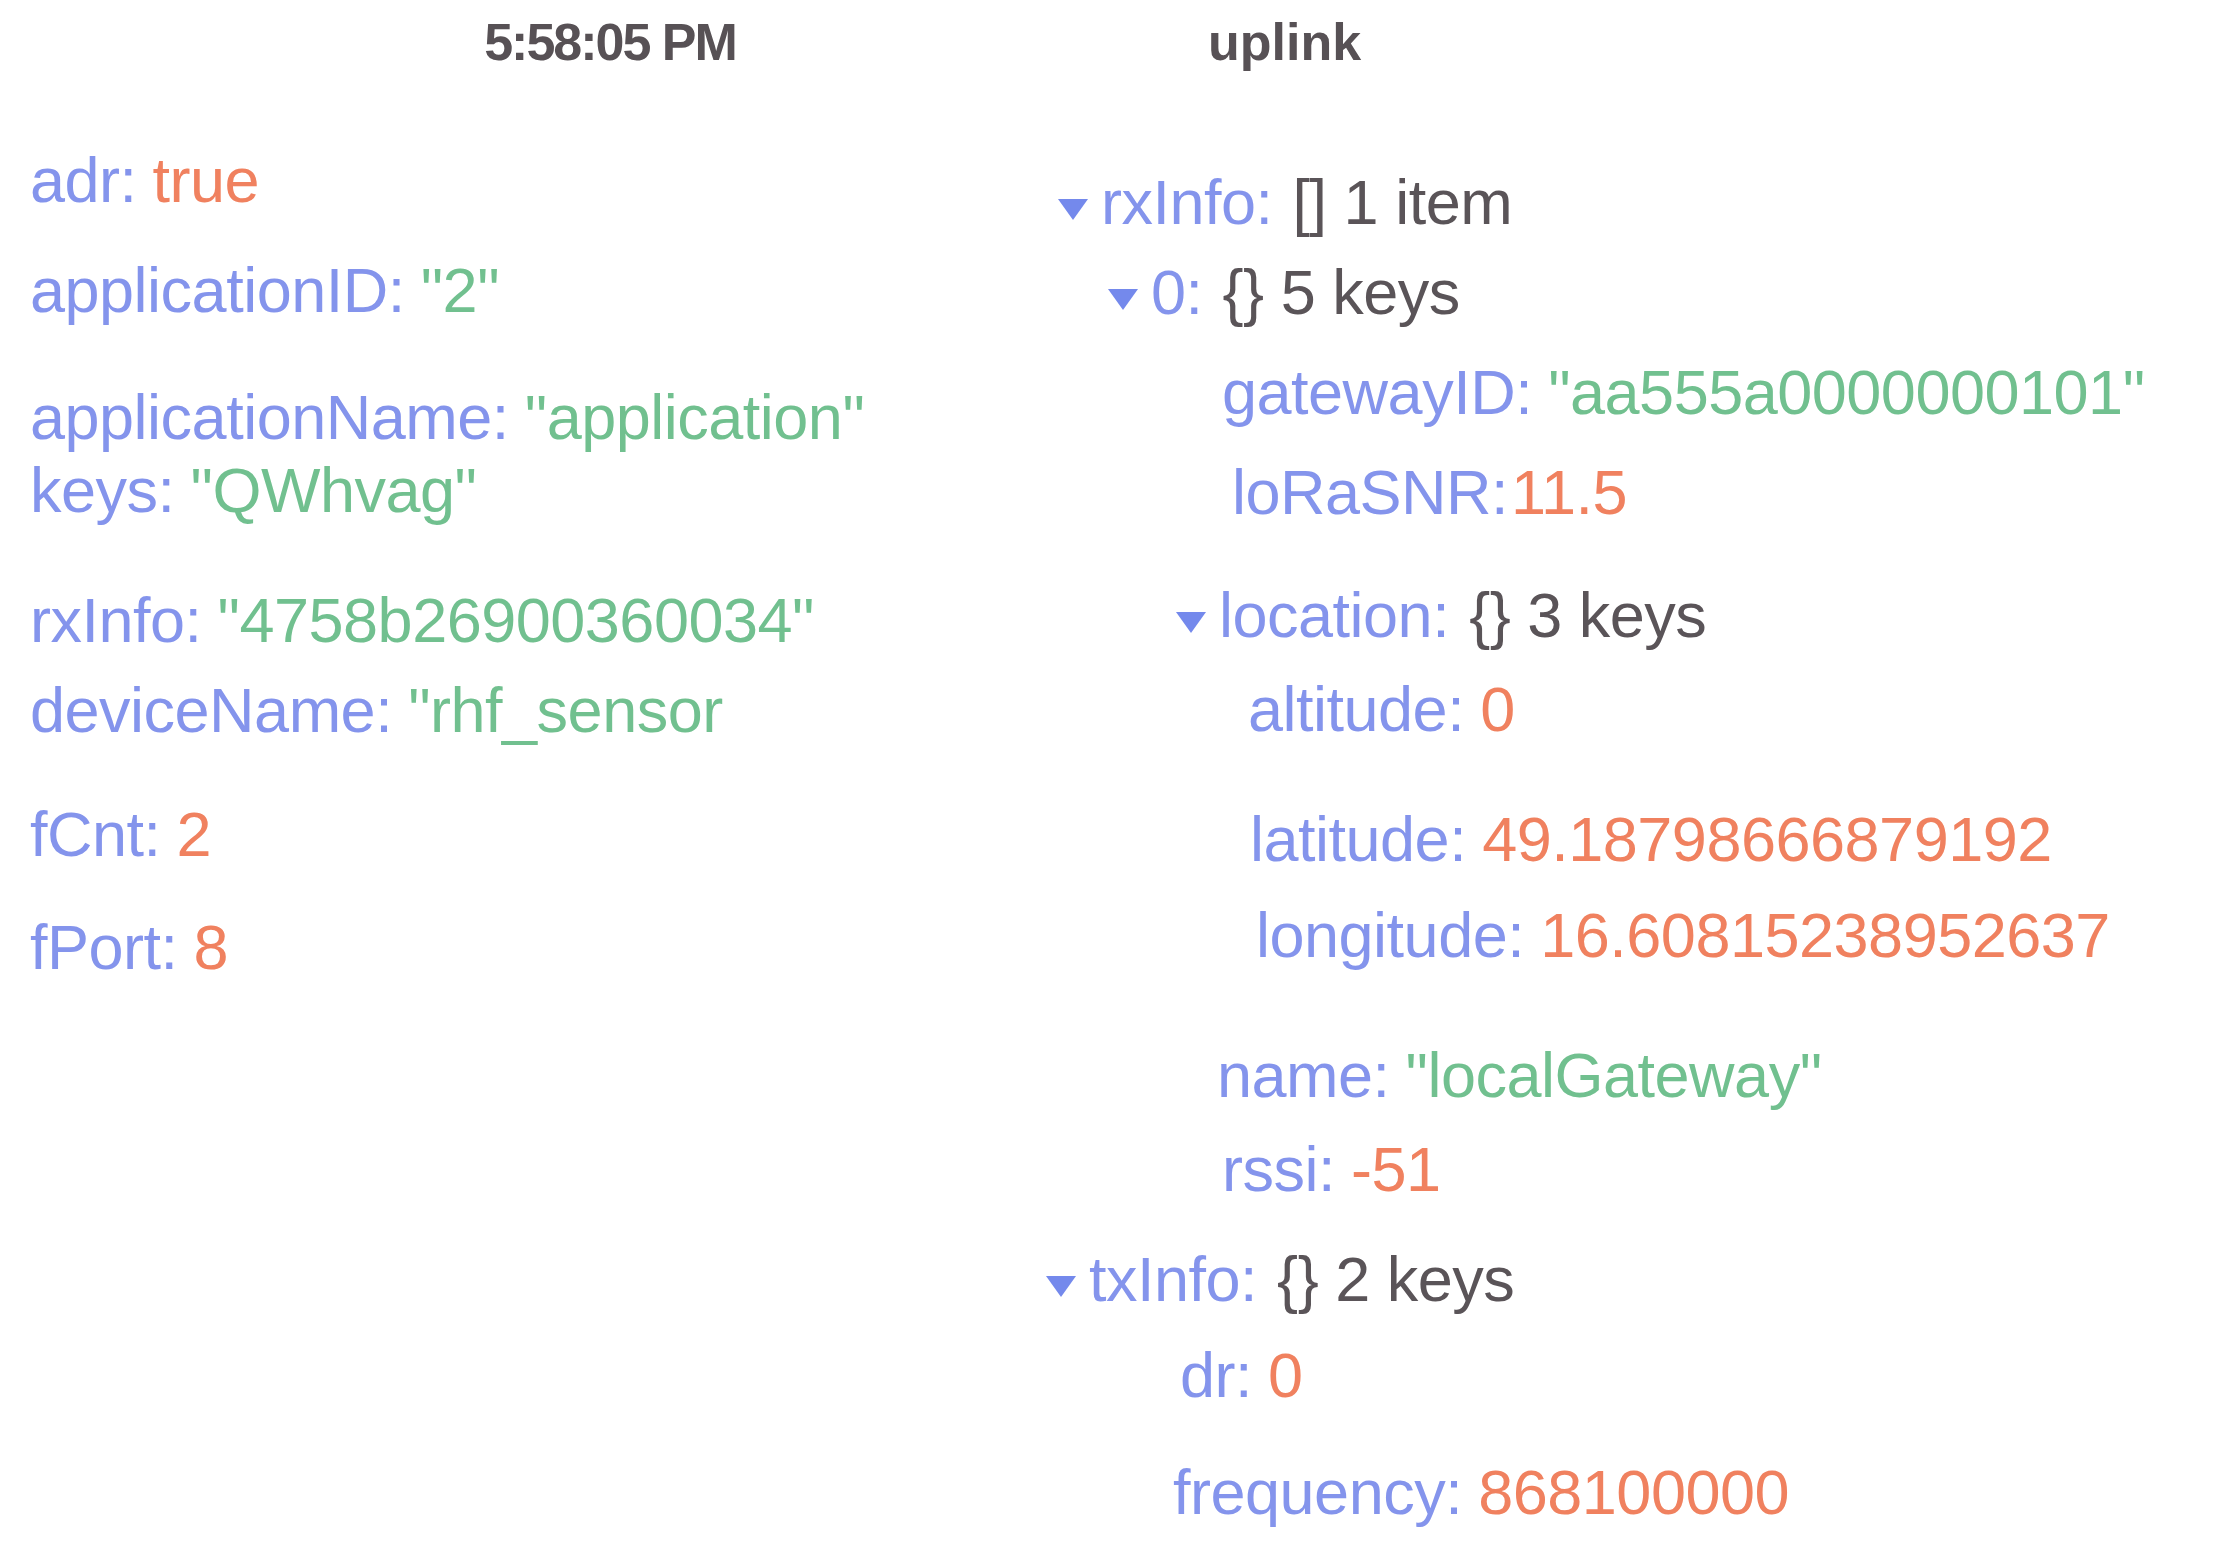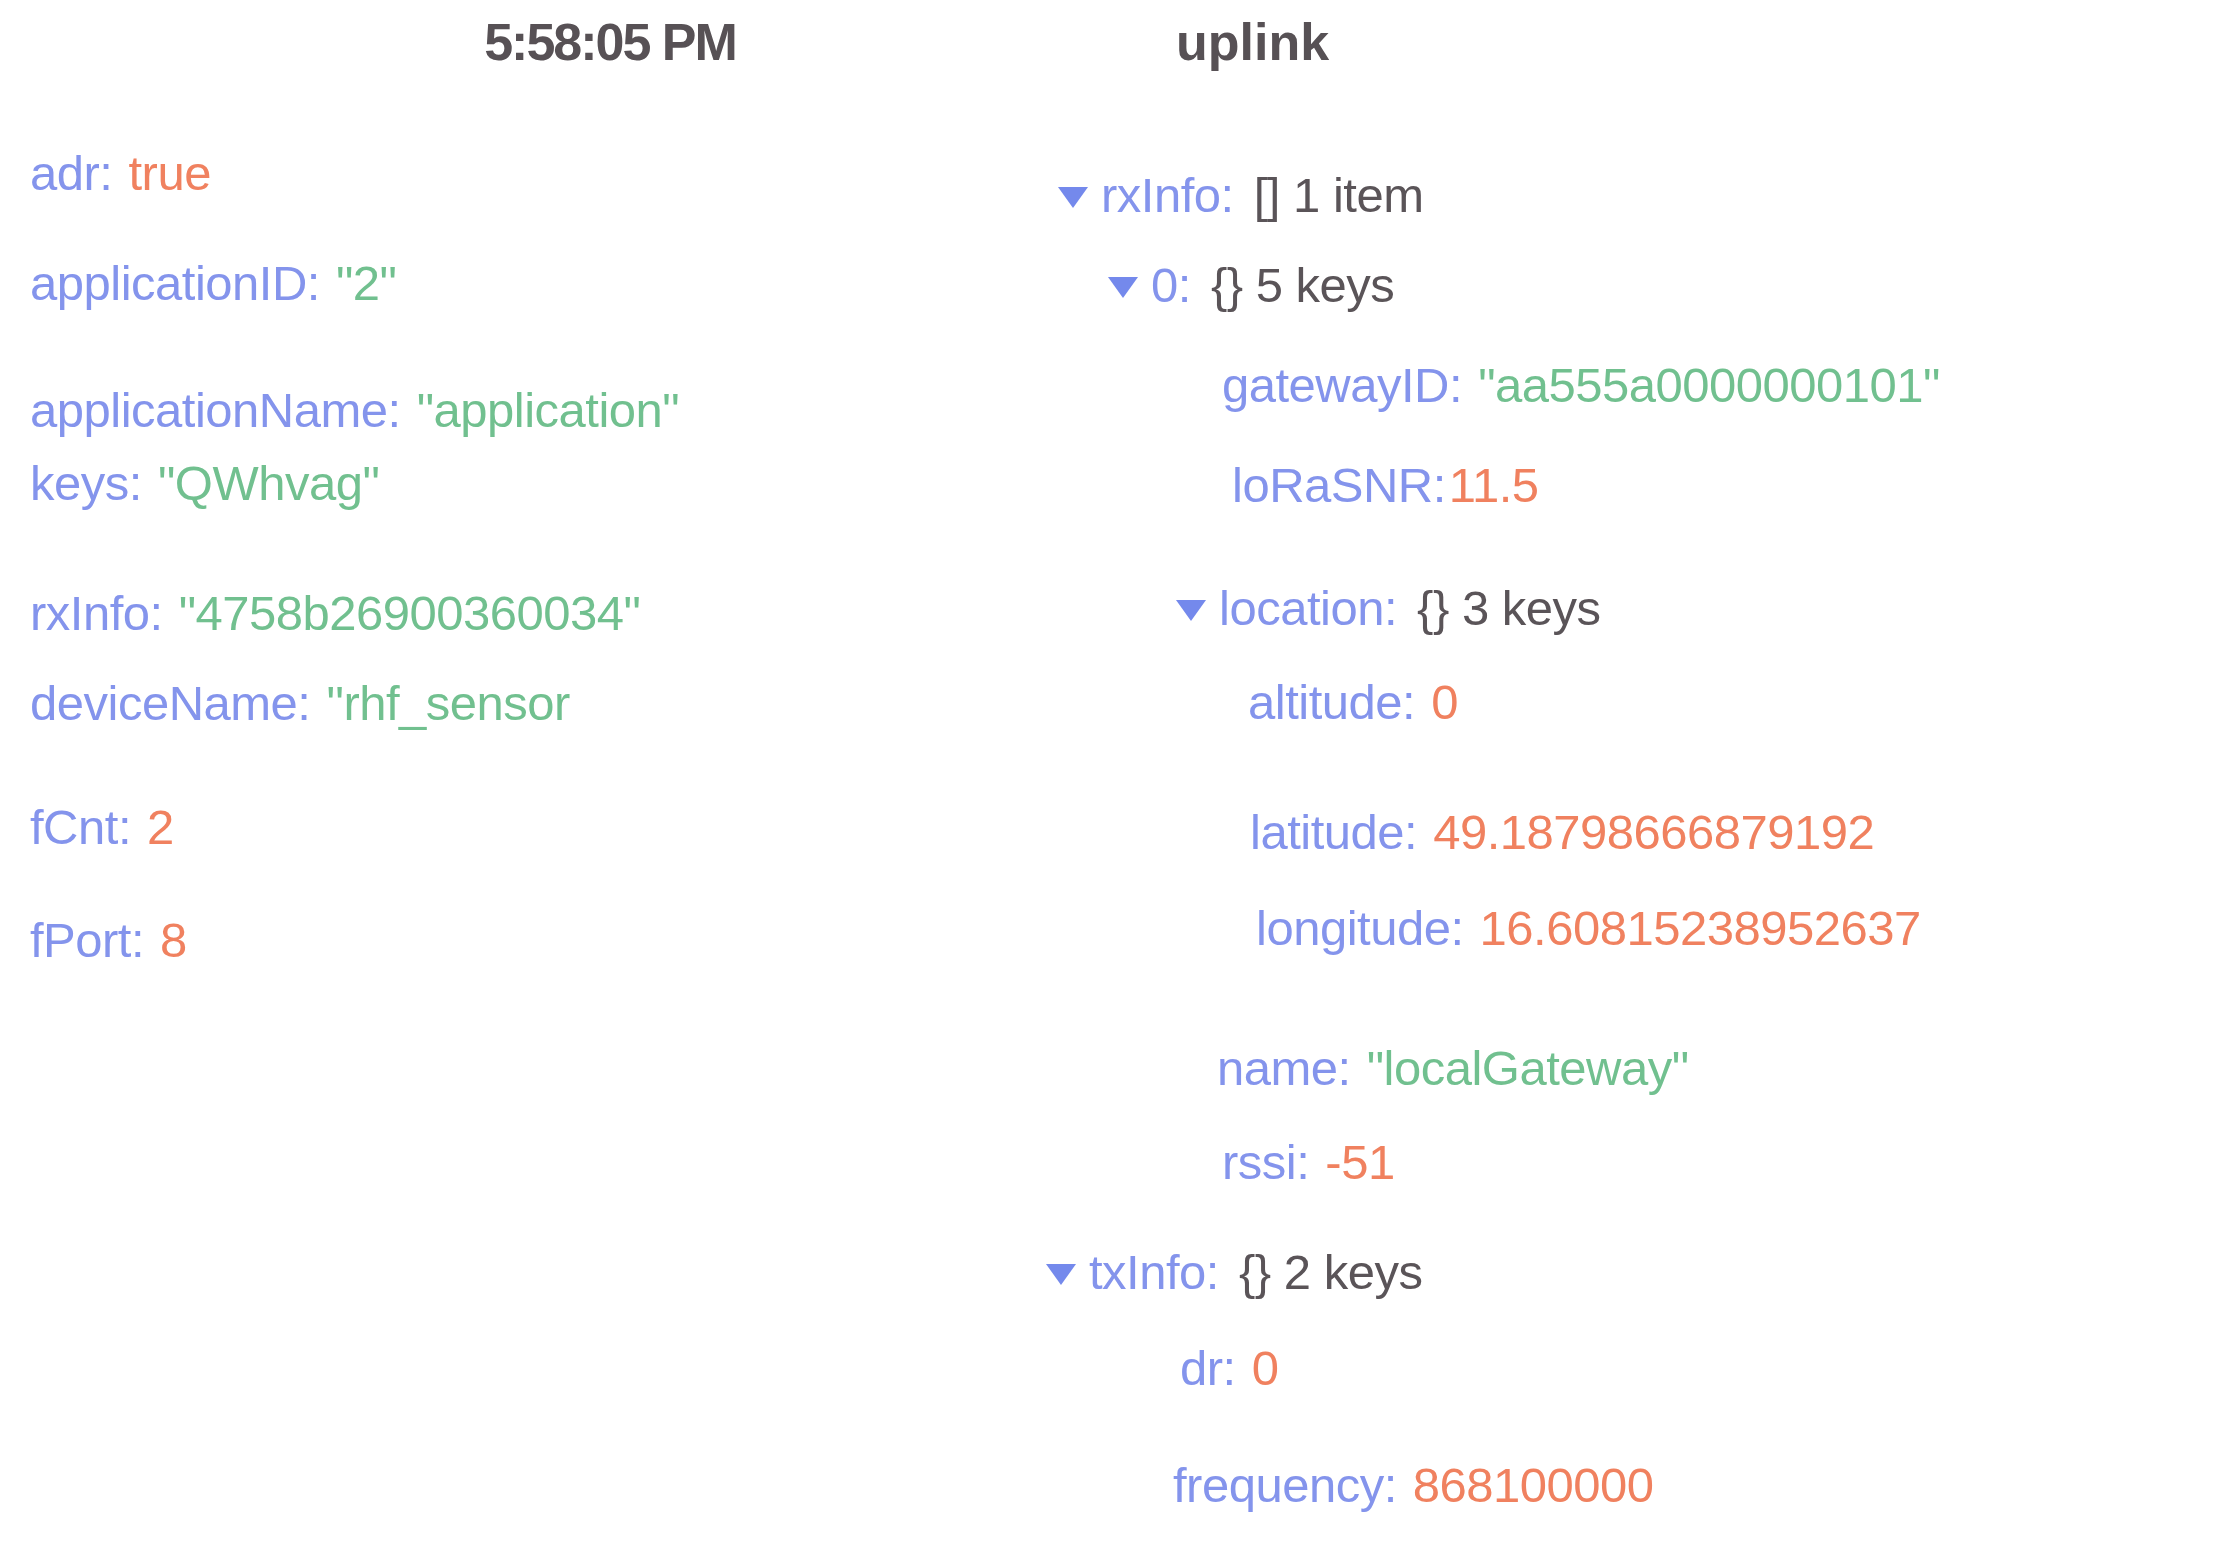--- a/index.html
+++ b/index.html
@@ -15,21 +15,21 @@
   html,body{background:var(--bg);}
   body{
     width:2214px;height:1561px;position:relative;overflow:hidden;
     font-family:"Liberation Sans","DejaVu Sans",sans-serif;
   }
   .hdr{
     position:absolute;font-weight:bold;font-size:52px;line-height:1;
     color:var(--header-gray);letter-spacing:-2px;white-space:nowrap;
   }
   .r{
-    position:absolute;font-size:49px;line-height:1;white-space:nowrap;
+    position:absolute;font-size:63px;line-height:1;white-space:nowrap;
     letter-spacing:-0.5px;
   }
   .key{color:var(--key-blue);}
   .num{color:var(--num-orange);margin-left:16px;}
   .str{color:var(--str-green);margin-left:16px;}
   .meta{color:var(--meta-gray);margin-left:20px;}
   .num.tight{margin-left:3px;}
   .arrow{
     display:inline-block;width:0;height:0;position:relative;top:-4px;
     border-left:15px solid transparent;border-right:15px solid transparent;
@@ -72,21 +72,21 @@
   </div>
 
   <div class="r" style="left:30px;top:916px;">
     <span class="key"><span>fPort</span><span>:</span></span><span class="num">8</span>
   </div>
 
 </div>
 
 <div>
 
-  <div class="hdr" style="left:1176px;top:16px;letter-spacing:0;">uplink</div>
+  <div class="hdr" style="left:1208px;top:16px;letter-spacing:0;">uplink</div>
 
   <div class="r" style="left:1058px;top:151px;margin-top:20px;">
     <span class="arrow"></span><span class="key"><span>rxInfo</span><span>:</span></span><span class="meta">[] 1 item</span>
   </div>
 
   <div class="r" style="left:1108px;top:261px;">
     <span class="arrow"></span><span class="key"><span>0</span><span>:</span></span><span class="meta">{} 5 keys</span>
   </div>
 
   <div class="r" style="left:1222px;top:361px;">

